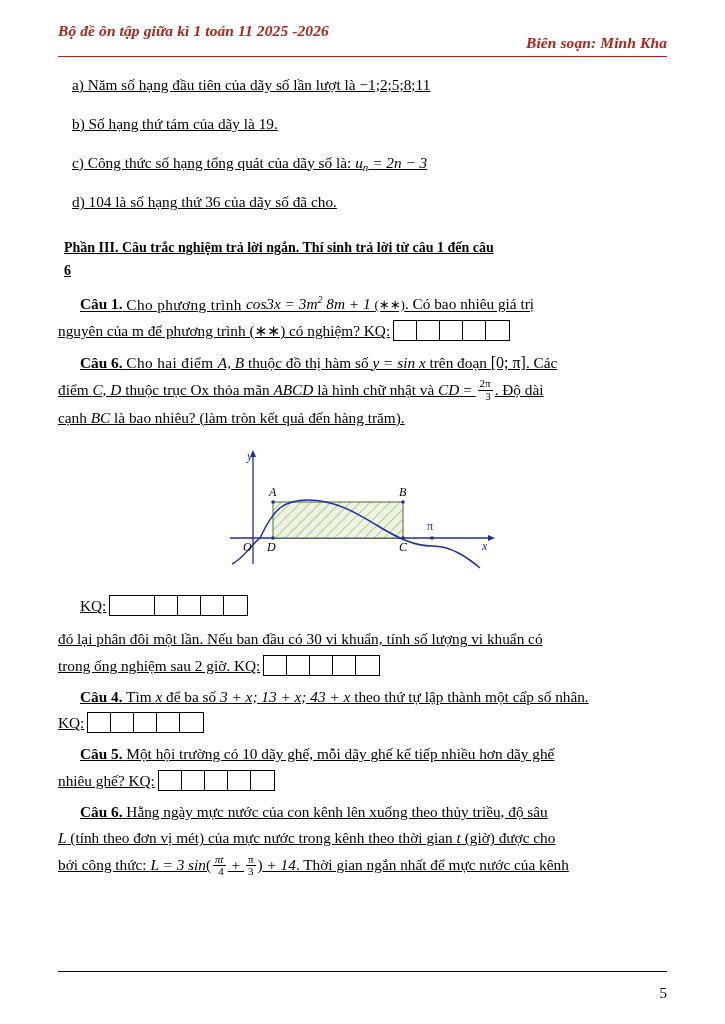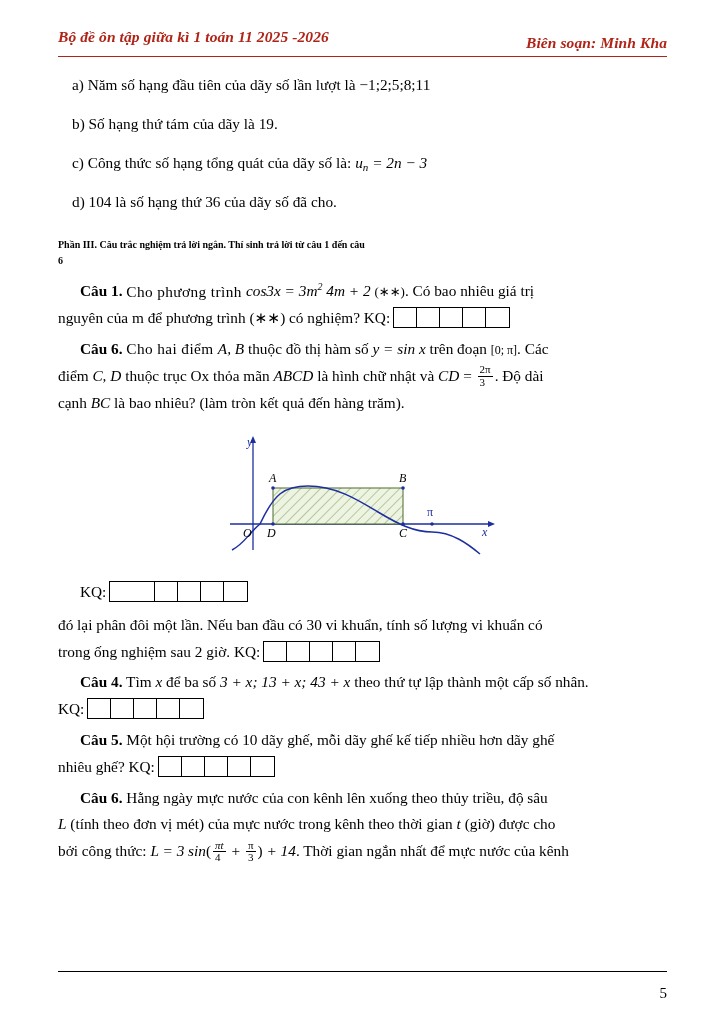--- a/index.html
+++ b/index.html
@@ -18,49 +18,50 @@
     position: relative;
     width: 725px;
     height: 1024px;
     box-sizing: border-box;
     padding: 22px 58px 0 58px;
   }
   
   .header {
     display: flex;
     justify-content: space-between;
-    align-items: center;
+    align-items: flex-start;
     color: #b02418;
     font-style: italic;
     font-weight: bold;
     font-size: 15.5px;
     padding-bottom: 4px;
   }
   .header .left { letter-spacing: 0.1px; }
   .header .right { letter-spacing: 0.1px; margin-top: 12px; }
   .header-rule {
     border-bottom: 1.6px solid #b02418;
     margin-bottom: 16px;
   }
   
   p {
     margin: 0 0 0 0;
     font-size: 15.3px;
     line-height: 1.62;
     text-align: justify;
+    text-decoration: underline;
   }
   .item {
     margin-bottom: 14px;
     text-indent: 14px;
   }
   .section-head {
     font-weight: bold;
-    font-size: 10px;
+    font-size: 14px;
     line-height: 1.62;
-    margin: 22px 0 10px 0;
+    margin: 22px 0 10px 6px;
     text-align: justify;
   }
   .q {
     margin-bottom: 2px;
     text-indent: 22px;
     text-align: justify;
   }
   .q .lbl { font-weight: bold; }
   .tight { margin-bottom: 6px; }
   .mathit { font-style: italic; }
@@ -82,21 +83,21 @@
   }
   .ansbox span:last-child { border-right: none; }
   .kqline {
     text-indent: 22px;
     margin-bottom: 8px;
   }
   
   .frac {
     display: inline-block;
     vertical-align: middle;
-    text-align: left;
+    text-align: right;
     font-size: 11px;
     line-height: 1.05;
     margin: 0 2px;
     position: relative;
     top: -1px;
   }
   .frac .num { display: block; padding: 0 2px; }
   .frac .den { display: block; border-top: 1px solid #000; padding: 0 2px; }
   sup.p { font-size: 10px; vertical-align: super; }
   
@@ -137,29 +138,29 @@
   </p>
   <p class="item">d) 104 là số hạng thứ 36 của dãy số đã cho.</p>
 
   <p class="section-head">
     <span>Phần III. Câu trắc nghiệm trả lời ngắn.  Thí sinh trả lời từ câu 1 đến câu</span><br>
     <span>6</span>
   </p>
 
   <p class="q">
     <span class="lbl">Câu 1.</span>
-    <span class="sp">Cho phương trình </span><span class="mathit">cos3x  =  3m</span><sup class="p mathit">2</sup><span class="mathit"> 4m  +  2 </span><span style="font-size:13px;">(∗∗)</span><span>. Có bao nhiêu giá trị</span>
+    <span class="sp">Cho phương trình </span><span class="mathit">cos3x  =  3m</span><sup class="p mathit">2</sup><span class="mathit"> 8m  +  1 </span><span style="font-size:13px;">(∗∗)</span><span>. Có bao nhiêu giá trị</span>
   </p>
   <p class="q tight" style="text-indent:0">
     <span>nguyên của m để phương trình (∗∗) có nghiệm? KQ:</span><span class="ansbox"><span></span><span></span><span></span><span></span><span></span></span>
   </p>
 
   <p class="q">
     <span class="lbl">Câu 6.</span>
-    <span class="sp">Cho hai điểm </span><span class="mathit">A, B</span><span> thuộc đồ thị hàm số </span><span class="mathit">y = sin x</span><span> trên đoạn </span><span style="font-size:12px;">[0; π]</span><span>. Các</span>
+    <span class="sp">Cho hai điểm </span><span class="mathit">A, B</span><span> thuộc đồ thị hàm số </span><span class="mathit">y = sin x</span><span> trên đoạn </span><span style="font-size:16px;">[0; π]</span><span>. Các</span>
   </p>
   <p class="q" style="text-indent:0">
     <span>điểm </span><span class="mathit">C, D</span><span> thuộc trục Ox thỏa mãn </span><span class="mathit">ABCD</span><span> là hình chữ nhật và </span><span class="mathit">CD</span><span> = </span><span class="frac"><span class="num">2π</span><span class="den">3</span></span><span>. Độ dài</span>
   </p>
   <p class="q" style="text-indent:0">
     <span>cạnh </span><span class="mathit">BC</span><span> là bao nhiêu? (làm tròn kết quả đến hàng trăm).</span>
   </p>
 
   <div class="figure">
     <svg width="290" height="130" viewBox="0 0 290 130">

